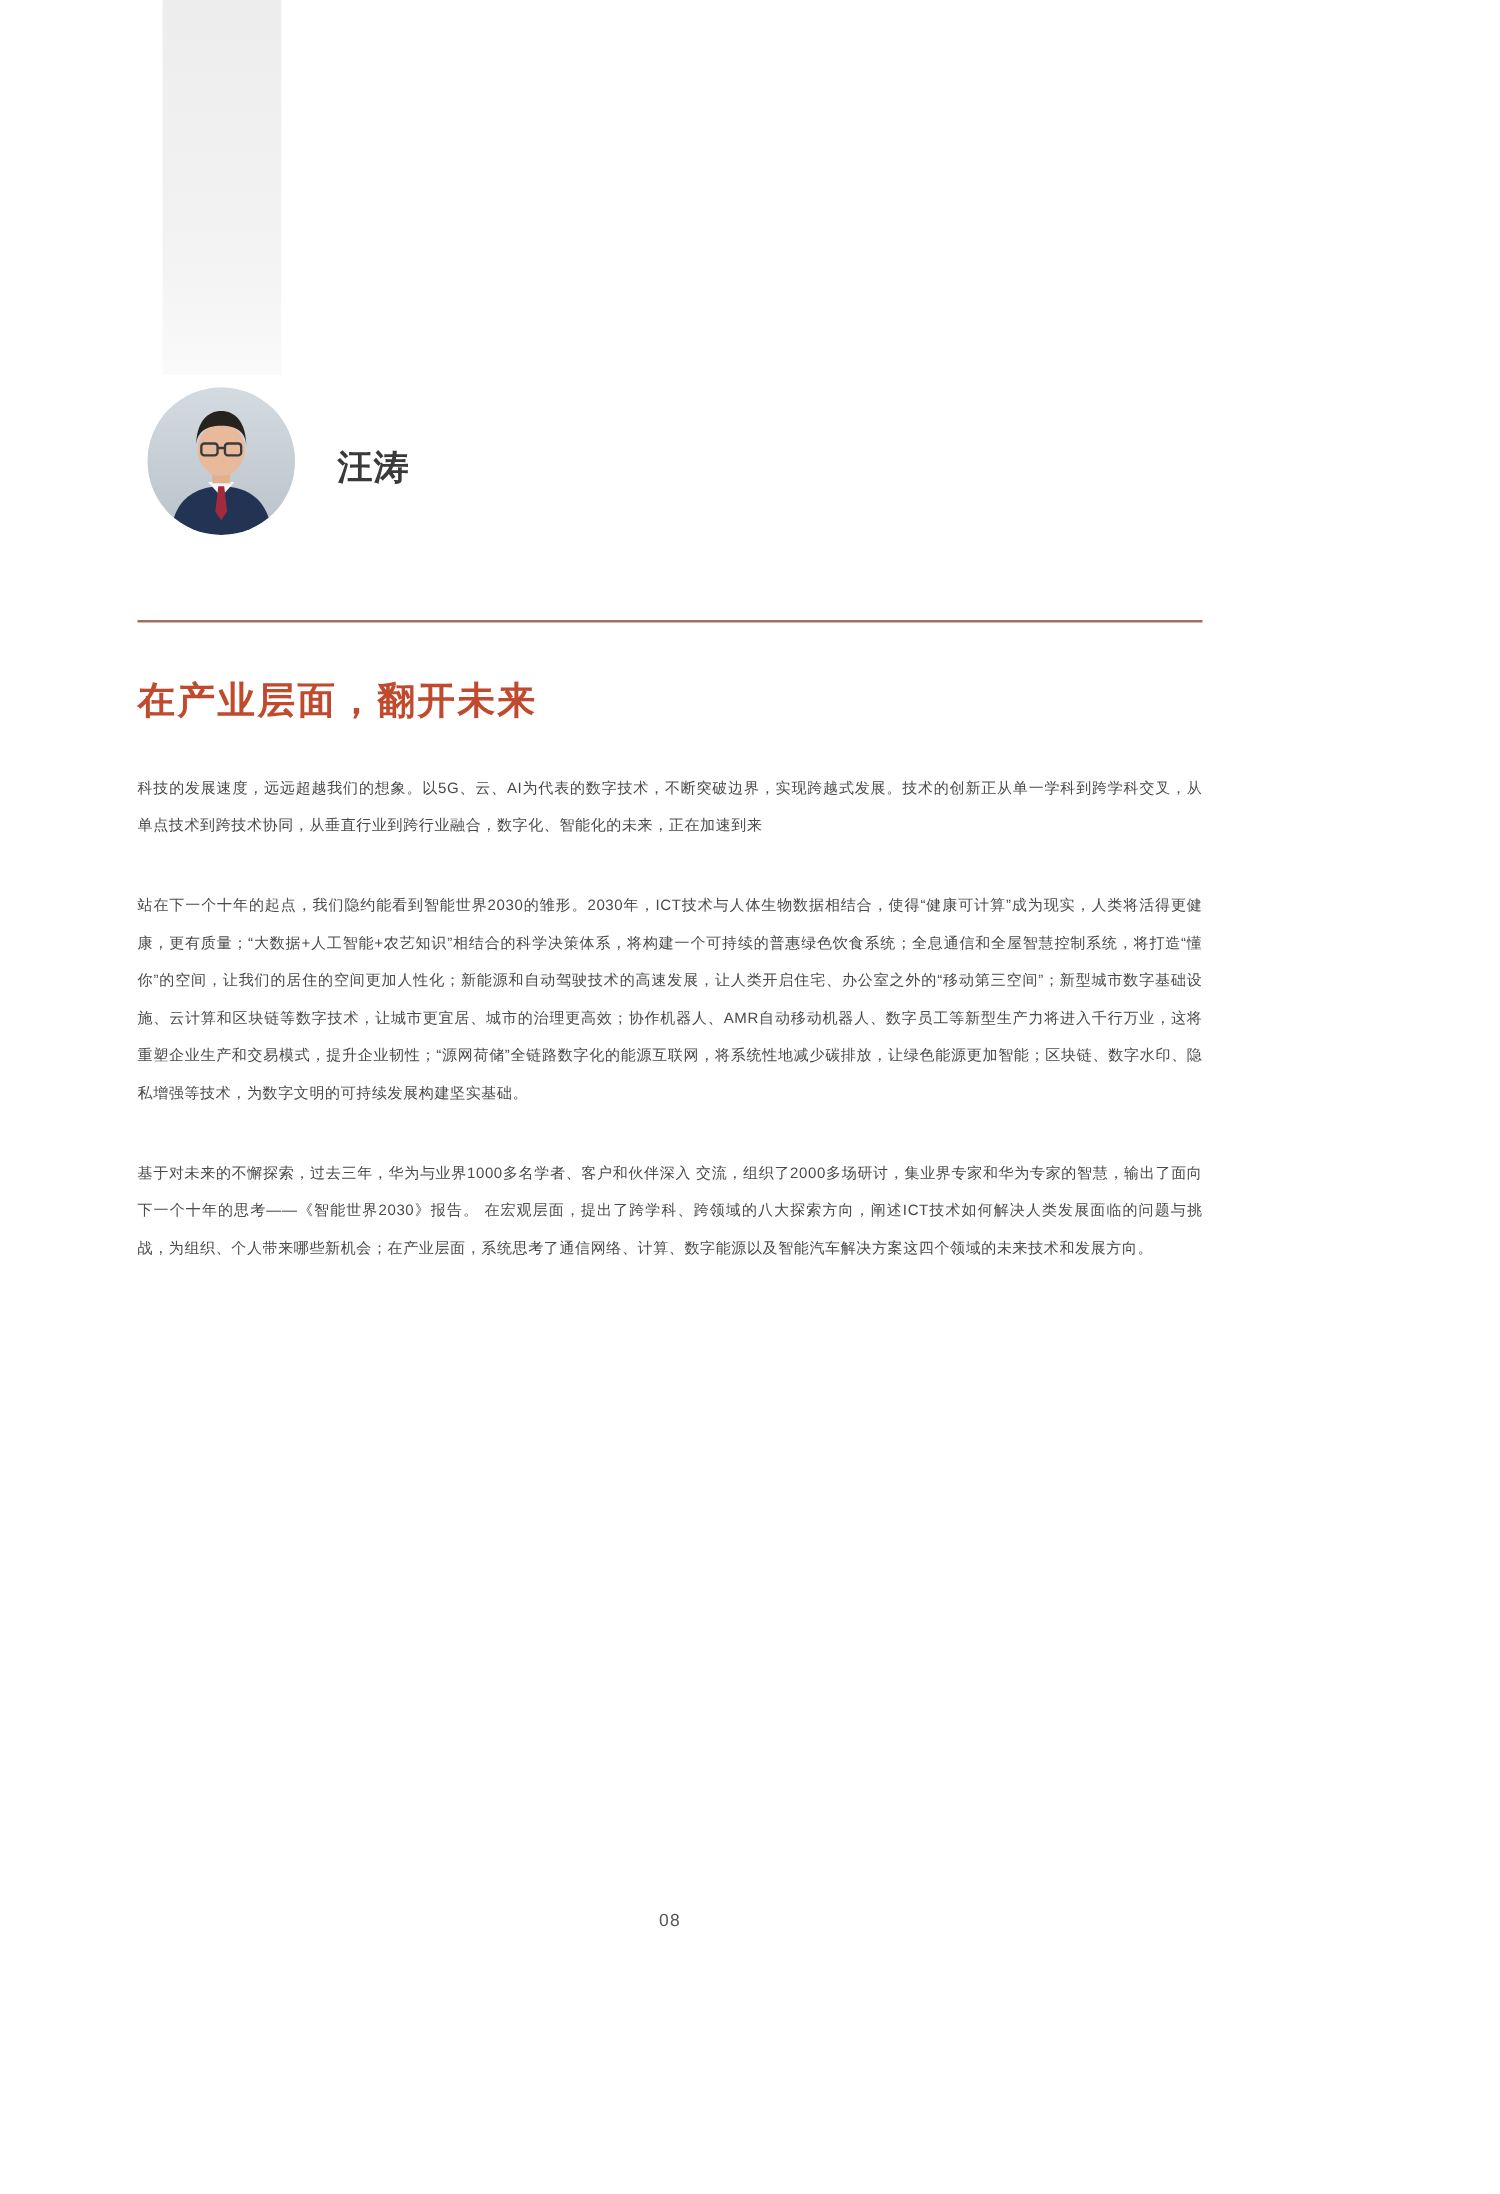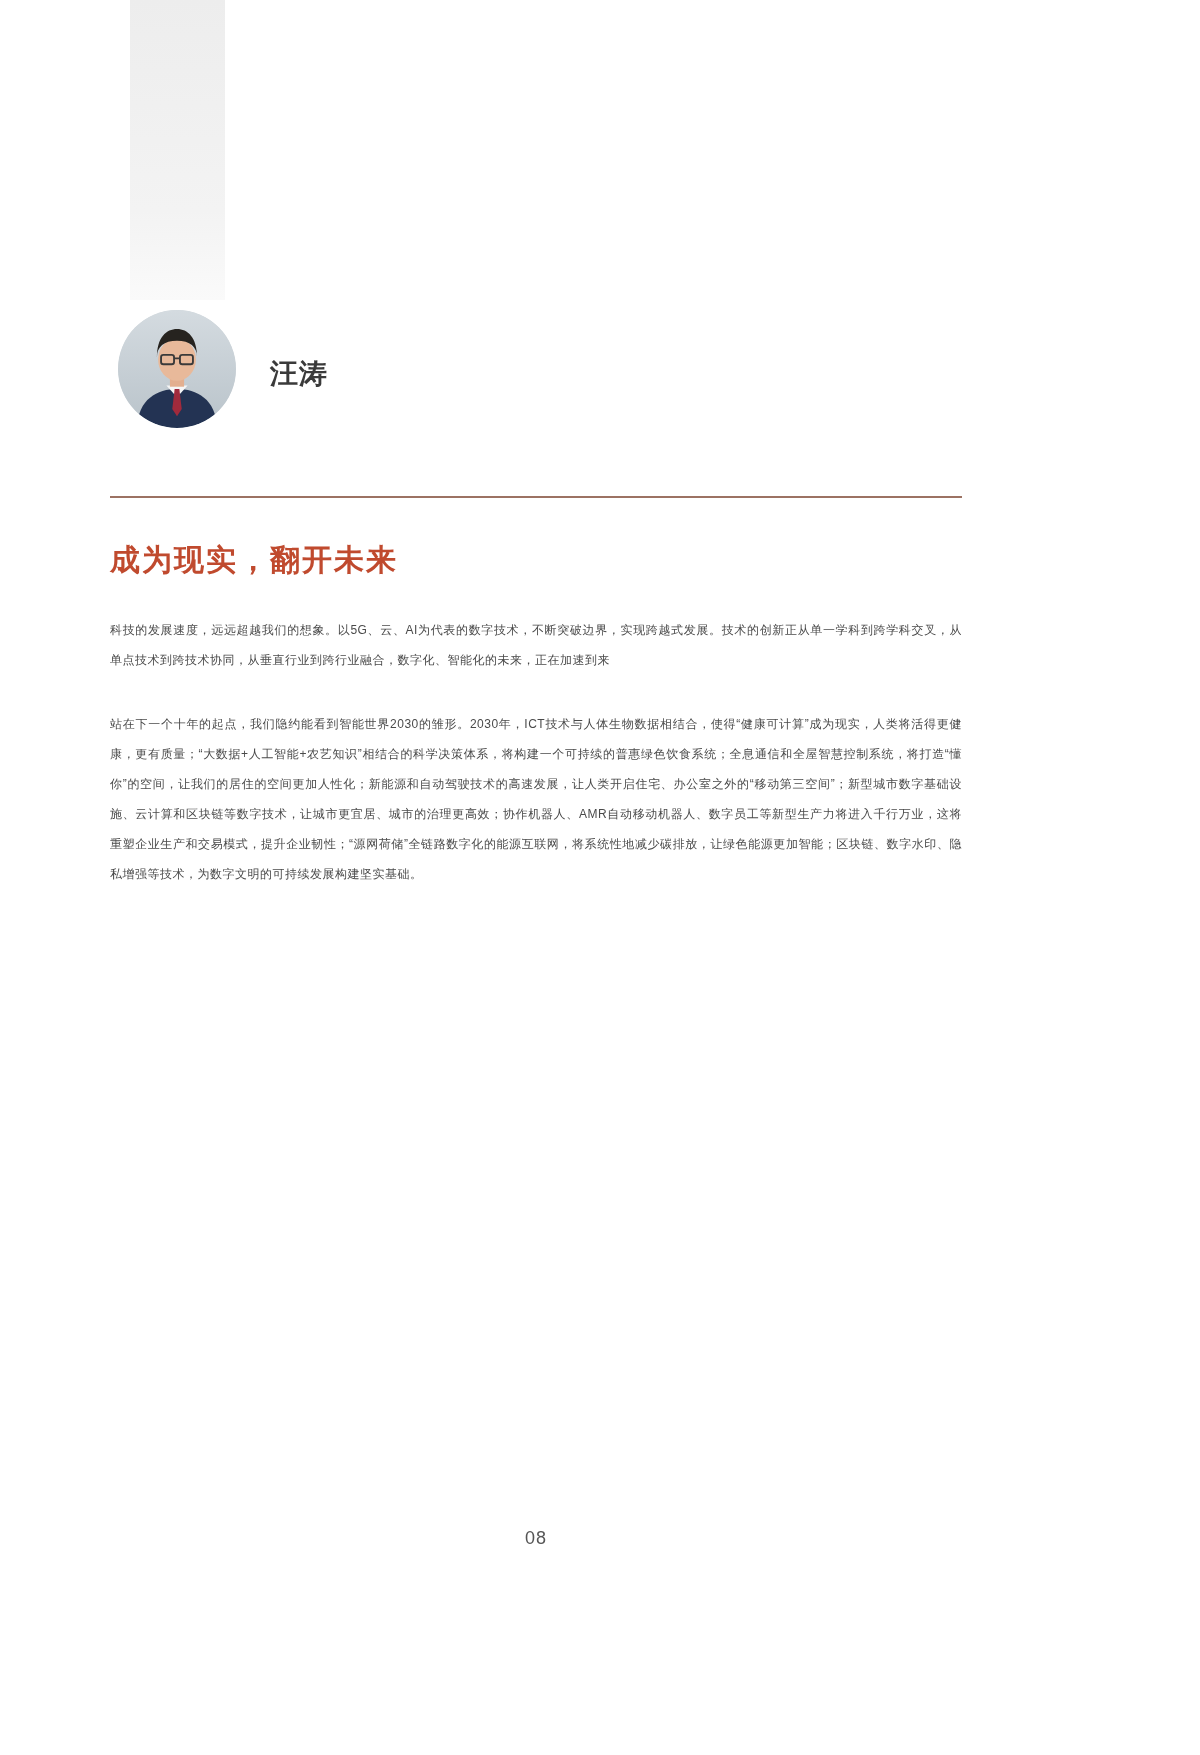--- a/index.html
+++ b/index.html
@@ -75,21 +75,21 @@
     text-align: justify;
     margin-bottom: 34px;
     letter-spacing: 0.5px;
   }
   .page-number {
     position: absolute;
     left: 110px;
     top: 1528px;
     width: 852px;
     text-align: center;
-    font-size: 18px;
+    font-size: 14px;
     color: #555555;
     letter-spacing: 1px;
   }
 </style>
 </head>
 <body>
 
 <div class="page">
 
   <div class="deco-block"></div>
@@ -125,20 +125,21 @@
         <line x1="47.5" y1="41" x2="52.5" y2="41" stroke="#3a3a3a" stroke-width="1.6"></line>
       </g>
     </svg>
   </div>
 
   <div class="author-name">汪涛</div>
 
   <div class="divider"></div>
 
   <div class="content">
-    <h1 class="article-title">成为现实，翻开未来</h1>
+    <h1 class="article-title">在产业层面，翻开未来</h1>
     <p>科技的发展速度，远远超越我们的想象。以5G、云、AI为代表的数字技术，不断突破边界，实现跨越式发展。技术的创新正从单一学科到跨学科交叉，从单点技术到跨技术协同，从垂直行业到跨行业融合，数字化、智能化的未来，正在加速到来</p>
     <p>站在下一个十年的起点，我们隐约能看到智能世界2030的雏形。2030年，ICT技术与人体生物数据相结合，使得“健康可计算”成为现实，人类将活得更健康，更有质量；“大数据+人工智能+农艺知识”相结合的科学决策体系，将构建一个可持续的普惠绿色饮食系统；全息通信和全屋智慧控制系统，将打造“懂你”的空间，让我们的居住的空间更加人性化；新能源和自动驾驶技术的高速发展，让人类开启住宅、办公室之外的“移动第三空间”；新型城市数字基础设施、云计算和区块链等数字技术，让城市更宜居、城市的治理更高效；协作机器人、AMR自动移动机器人、数字员工等新型生产力将进入千行万业，这将重塑企业生产和交易模式，提升企业韧性；“源网荷储”全链路数字化的能源互联网，将系统性地减少碳排放，让绿色能源更加智能；区块链、数字水印、隐私增强等技术，为数字文明的可持续发展构建坚实基础。</p>
+    <p>基于对未来的不懈探索，过去三年，华为与业界1000多名学者、客户和伙伴深入 交流，组织了2000多场研讨，集业界专家和华为专家的智慧，输出了面向下一个十年的思考——《智能世界2030》报告。 在宏观层面，提出了跨学科、跨领域的八大探索方向，阐述ICT技术如何解决人类发展面临的问题与挑战，为组织、个人带来哪些新机会；在产业层面，系统思考了通信网络、计算、数字能源以及智能汽车解决方案这四个领域的未来技术和发展方向。</p>
   </div>
 
   <div class="page-number">08</div>
 
 </div>
 
 </body></html>

